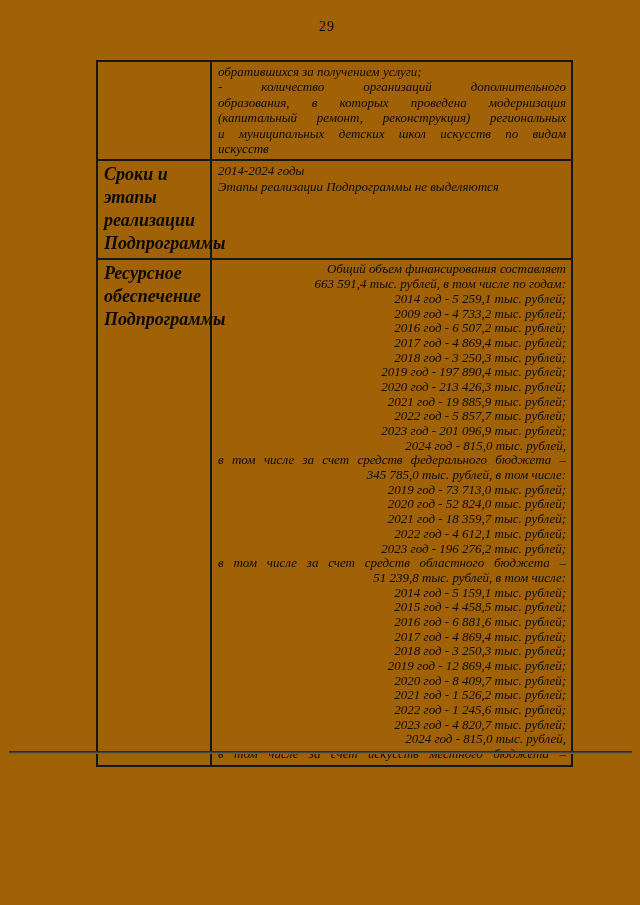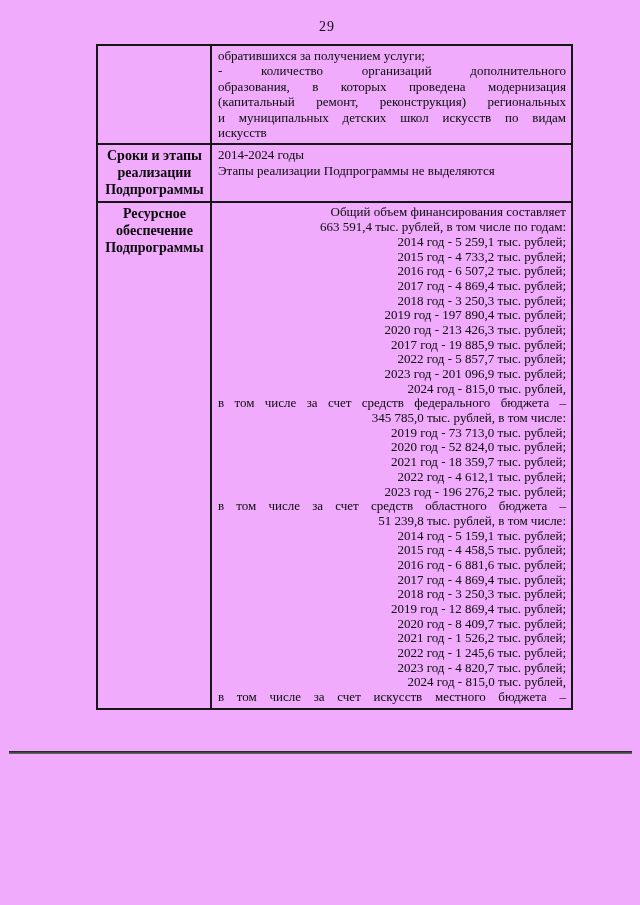--- a/index.html
+++ b/index.html
@@ -6,52 +6,53 @@
     margin: 0;
     padding: 0;
     background: #ffffff;
     font-family: "Liberation Serif", "DejaVu Serif", serif;
     color: #0a0a0a;
   }
   .page {
     position: relative;
     width: 640px;
     height: 905px;
-    background: #f0abfc;
+    background: #a16207;
     overflow: hidden;
   }
   .page-number {
     position: absolute;
     top: 19px;
     left: 0;
     width: 654px;
     text-align: center;
     font-size: 14px;
     letter-spacing: 1px;
   }
   table.doc-table {
     position: absolute;
     left: 96px;
-    top: 44px;
+    top: 60px;
     width: 475px;
     border-collapse: collapse;
     table-layout: fixed;
+    font-style: italic;
   }
   table.doc-table td {
     border: 2px solid #161616;
     vertical-align: top;
     padding: 2px 5px 3px 6px;
   }
   col.c1 { width: 114px; }
   col.c2 { width: 361px; }
   .head-cell {
-    text-align: center;
+    text-align: left;
     font-weight: bold;
-    font-size: 14px;
-    line-height: 17px;
+    font-size: 18px;
+    line-height: 23px;
     white-space: pre-line;
     padding-top: 3px;
   }
   .line {
     font-size: 13px;
     line-height: 15.4px;
     white-space: nowrap;
   }
   .res-cell .line {
     line-height: 14.68px;
@@ -112,27 +113,27 @@
     </tr>
 
     <tr>
       <td class="head-cell res-cell">Ресурсное
 обеспечение
 Подпрограммы</td>
       <td class="res-cell">
         <div class="line">Общий объем финансирования составляет</div>
         <div class="line">663 591,4 тыс. рублей, в том числе по годам:</div>
         <div class="line">2014 год - 5 259,1 тыс. рублей;</div>
-        <div class="line">2015 год - 4 733,2 тыс. рублей;</div>
+        <div class="line">2009 год - 4 733,2 тыс. рублей;</div>
         <div class="line">2016 год - 6 507,2 тыс. рублей;</div>
         <div class="line">2017 год - 4 869,4 тыс. рублей;</div>
         <div class="line">2018 год - 3 250,3 тыс. рублей;</div>
         <div class="line">2019 год - 197 890,4 тыс. рублей;</div>
         <div class="line">2020 год - 213 426,3 тыс. рублей;</div>
-        <div class="line">2017 год - 19 885,9 тыс. рублей;</div>
+        <div class="line">2021 год - 19 885,9 тыс. рублей;</div>
         <div class="line">2022 год - 5 857,7 тыс. рублей;</div>
         <div class="line">2023 год - 201 096,9 тыс. рублей;</div>
         <div class="line">2024 год - 815,0 тыс. рублей,</div>
         <div class="line jy">в том числе за счет средств федерального бюджета –</div>
         <div class="line indent">345 785,0 тыс. рублей, в том числе:</div>
         <div class="line">2019 год - 73 713,0 тыс. рублей;</div>
         <div class="line">2020 год - 52 824,0 тыс. рублей;</div>
         <div class="line">2021 год - 18 359,7 тыс. рублей;</div>
         <div class="line">2022 год - 4 612,1 тыс. рублей;</div>
         <div class="line">2023 год - 196 276,2 тыс. рублей;</div>

